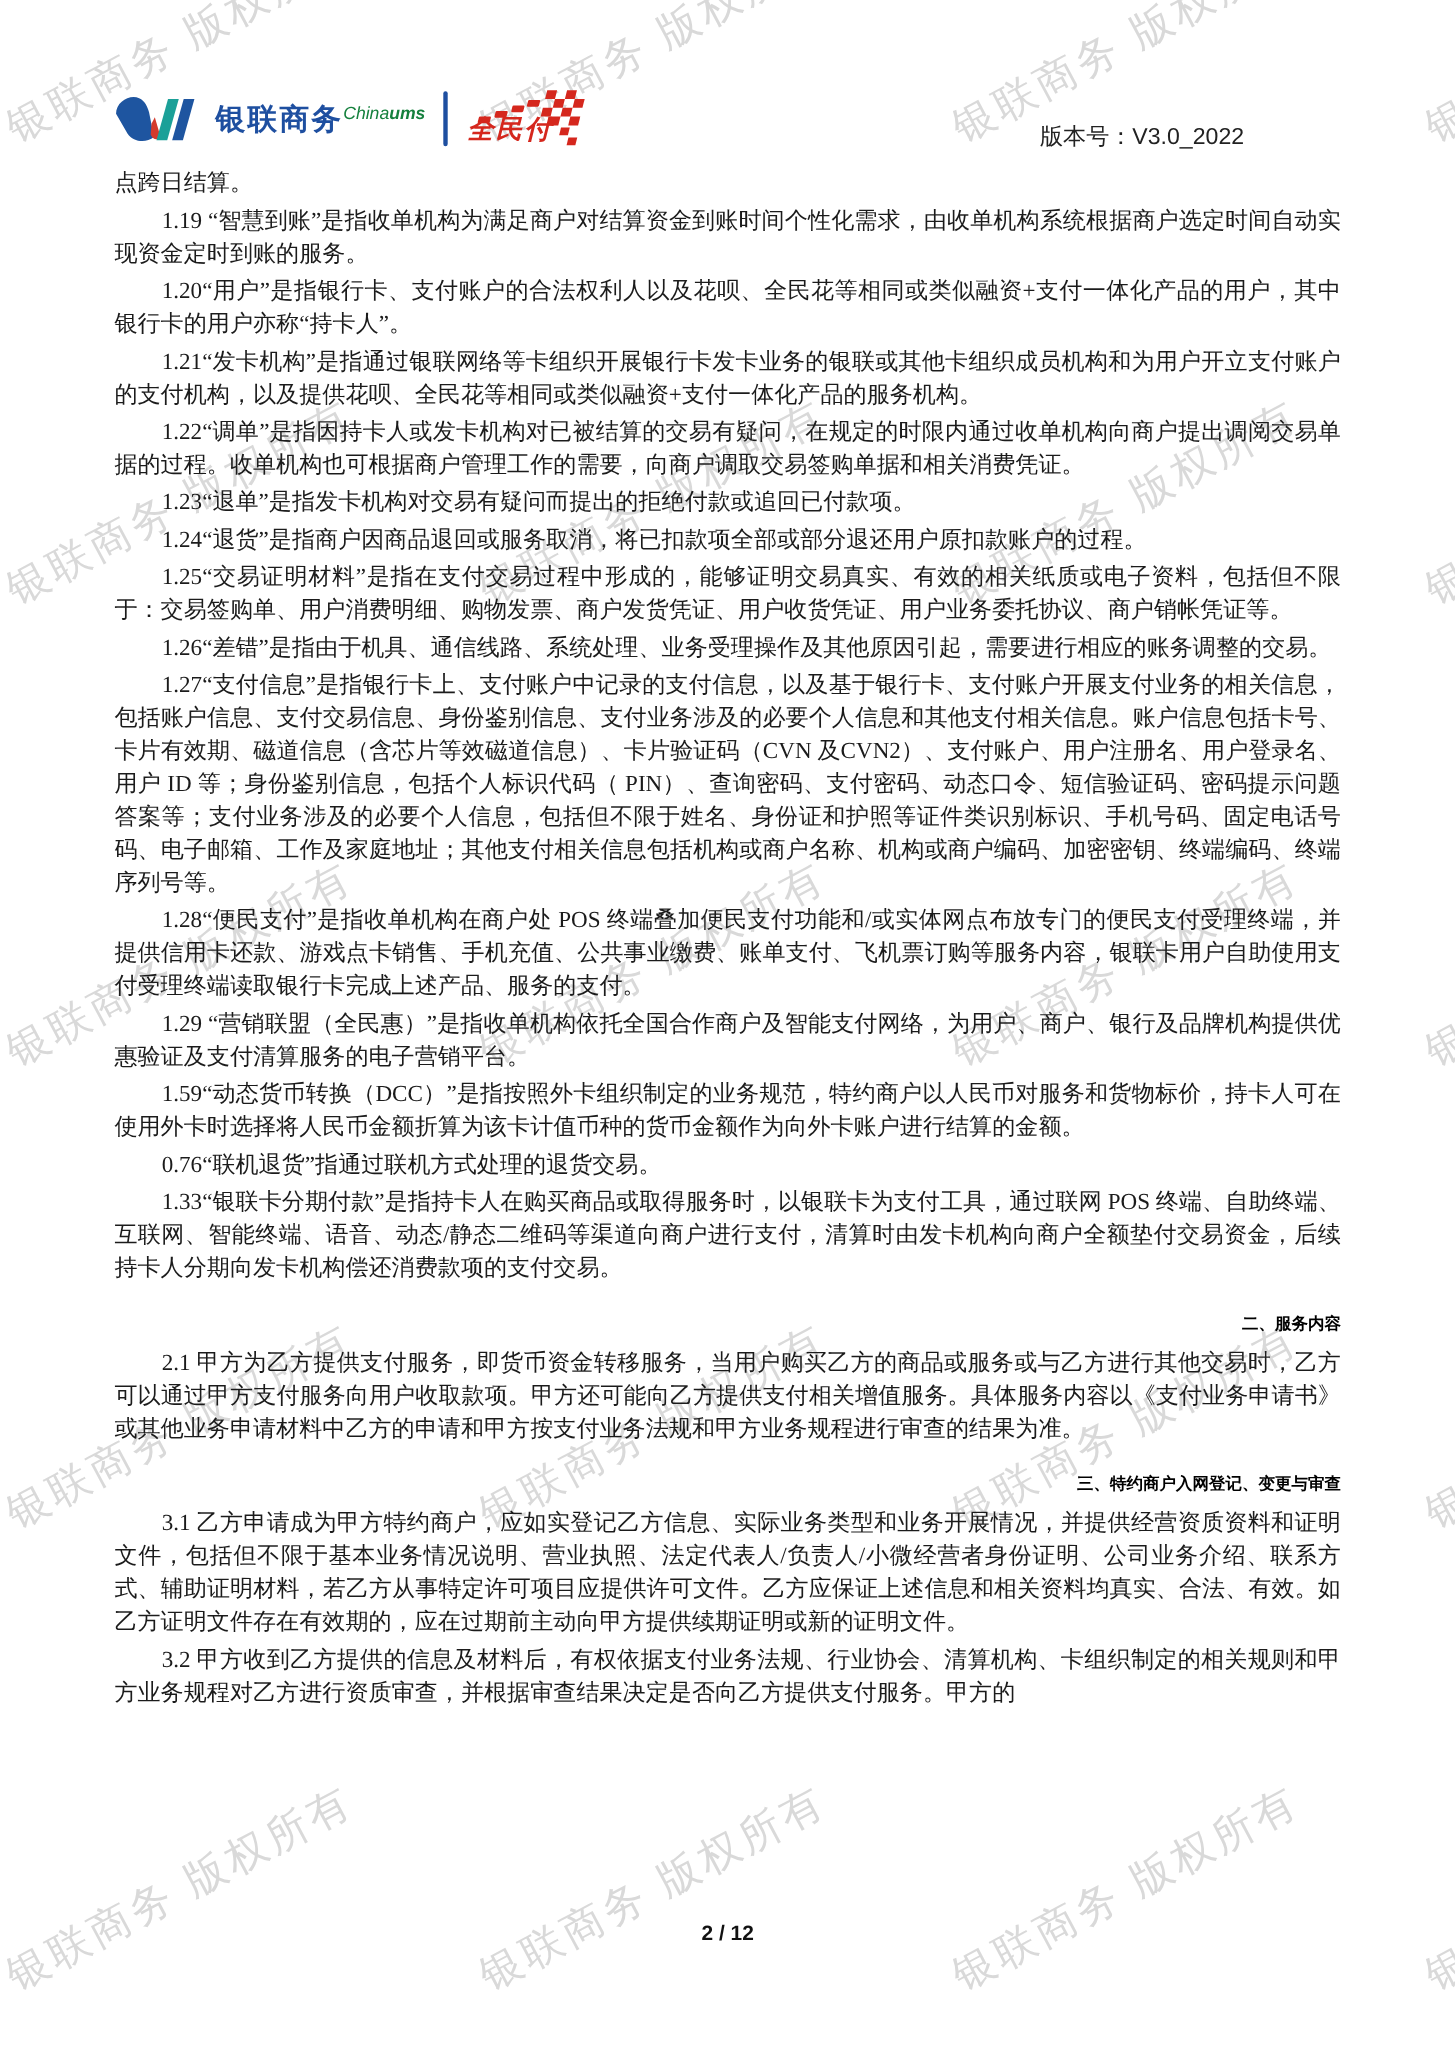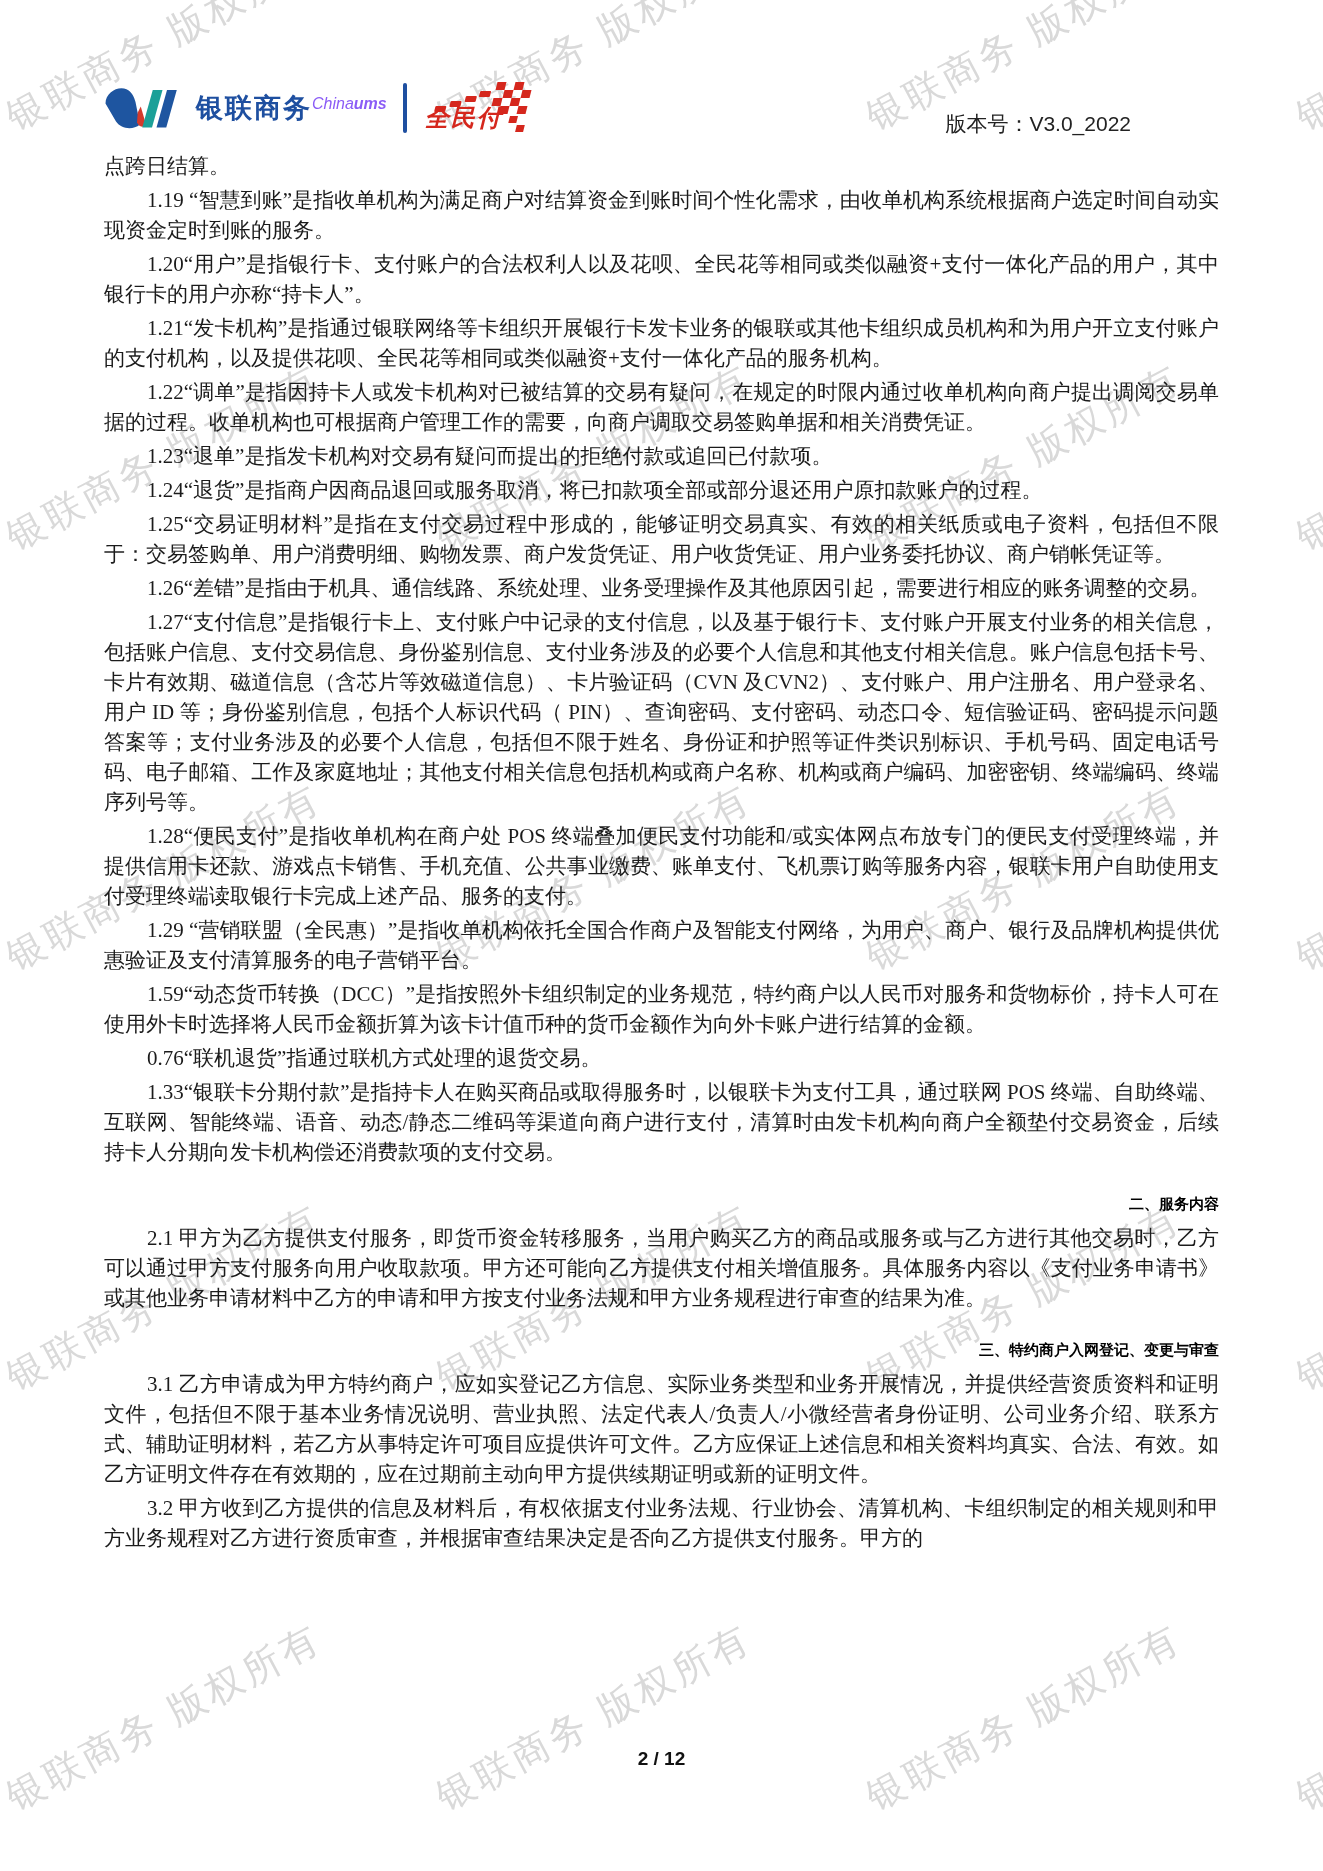--- a/index.html
+++ b/index.html
@@ -32,21 +32,21 @@
   .header { position: absolute; left: 98px; top: 76px; display: flex; align-items: center; z-index: 2; }
   .ums-mark { width: 90px; height: 56px; flex: 0 0 auto; }
   .brand-text { margin-left: 8px; display: flex; flex-direction: row; justify-content: center; }
   .brand-cn {
     font-family: "Liberation Sans", "DejaVu Sans", sans-serif;
     font-weight: 800; font-size: 27px; line-height: 27px;
     color: #1e4fa0; letter-spacing: 2px;
   }
   .brand-en {
     font-family: "Liberation Sans", "DejaVu Sans", sans-serif;
-    font-style: italic; font-size: 16px; line-height: 18px; color: #8b5cf6;
+    font-style: italic; font-size: 16px; line-height: 18px; color: #15803d;
   }
   .brand-en b { font-weight: 800; }
   .brand-divider { width: 4px; height: 50px; background: #1e4fa0; margin: 0 14px 0 16px; border-radius: 2px; }
   .qmf { position: relative; width: 118px; height: 64px; }
   .qmf-flag { position: absolute; left: 0; top: 0; width: 118px; height: 64px; }
   .qmf-name {
     position: absolute; left: 4px; top: 27px;
     font-family: "Liberation Sans", "DejaVu Sans", sans-serif;
     font-weight: 800; font-style: italic;
     font-size: 24px; line-height: 30px;

